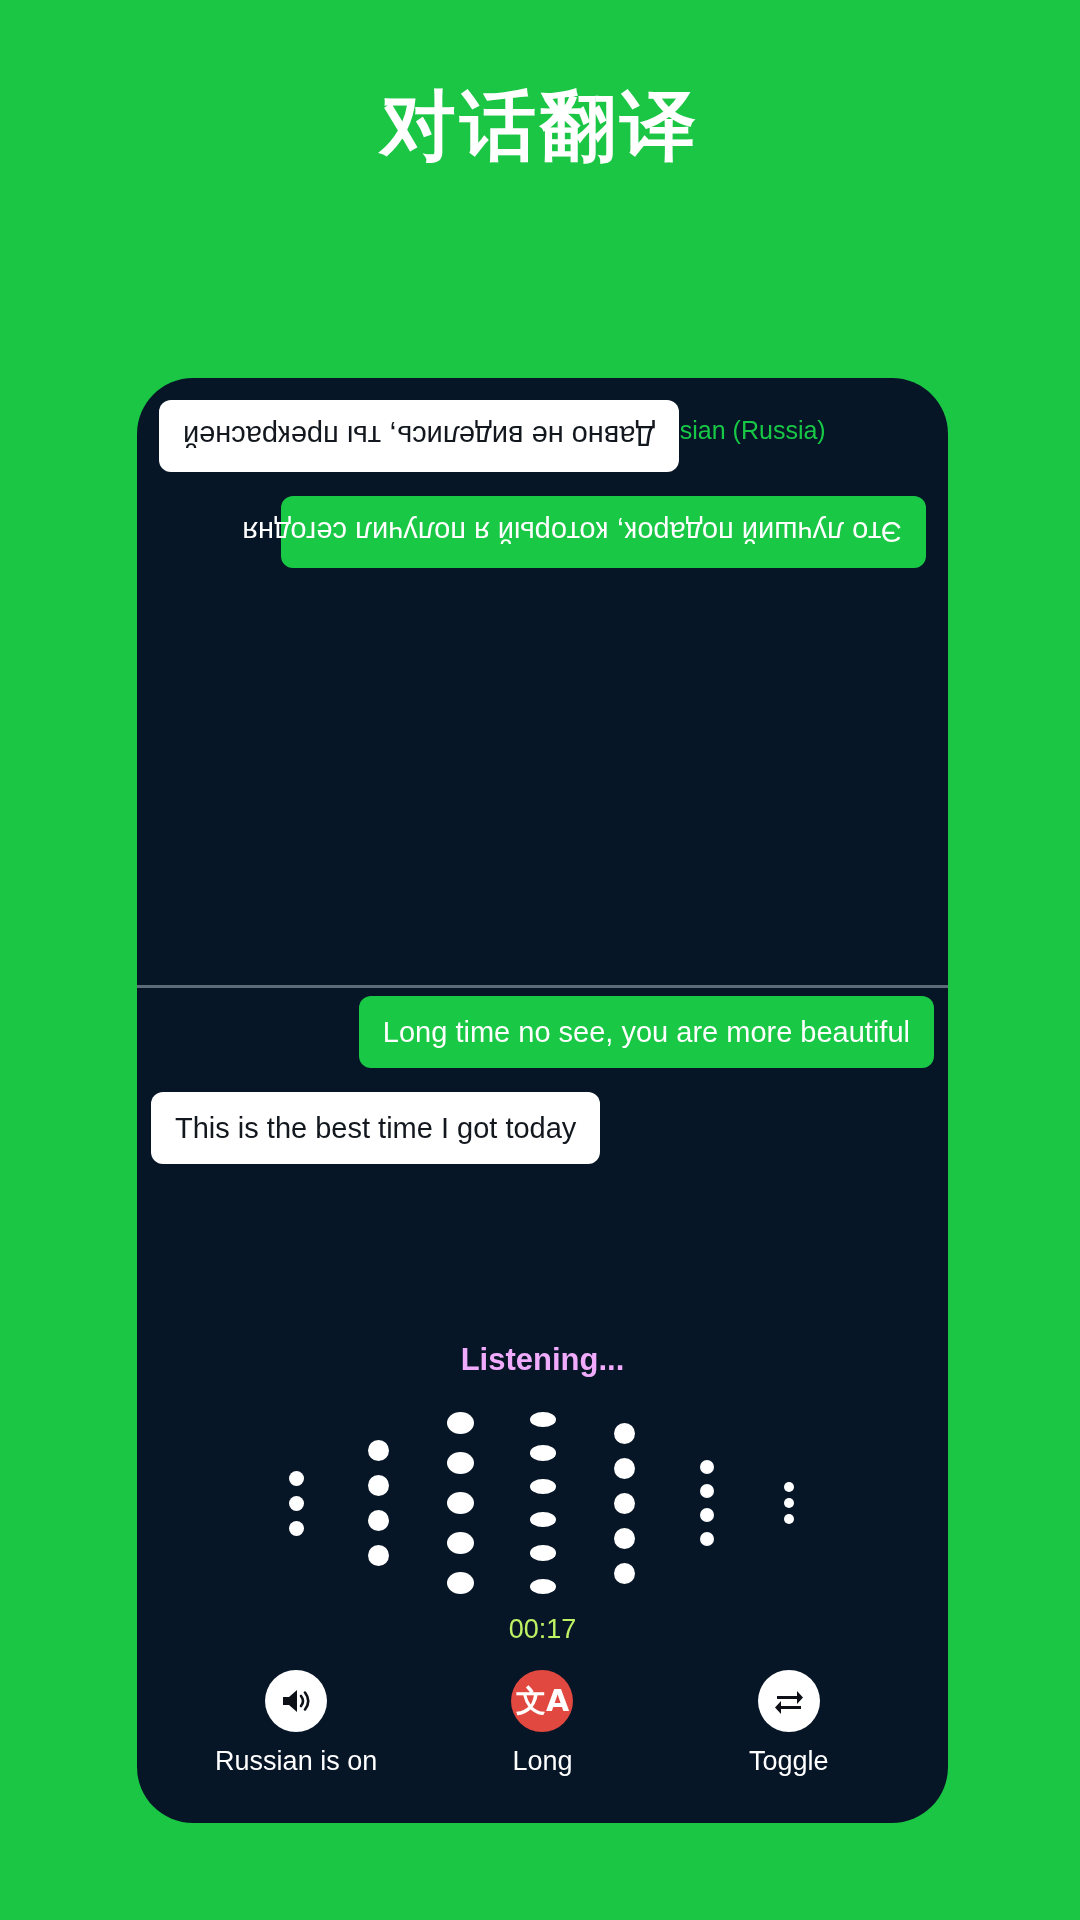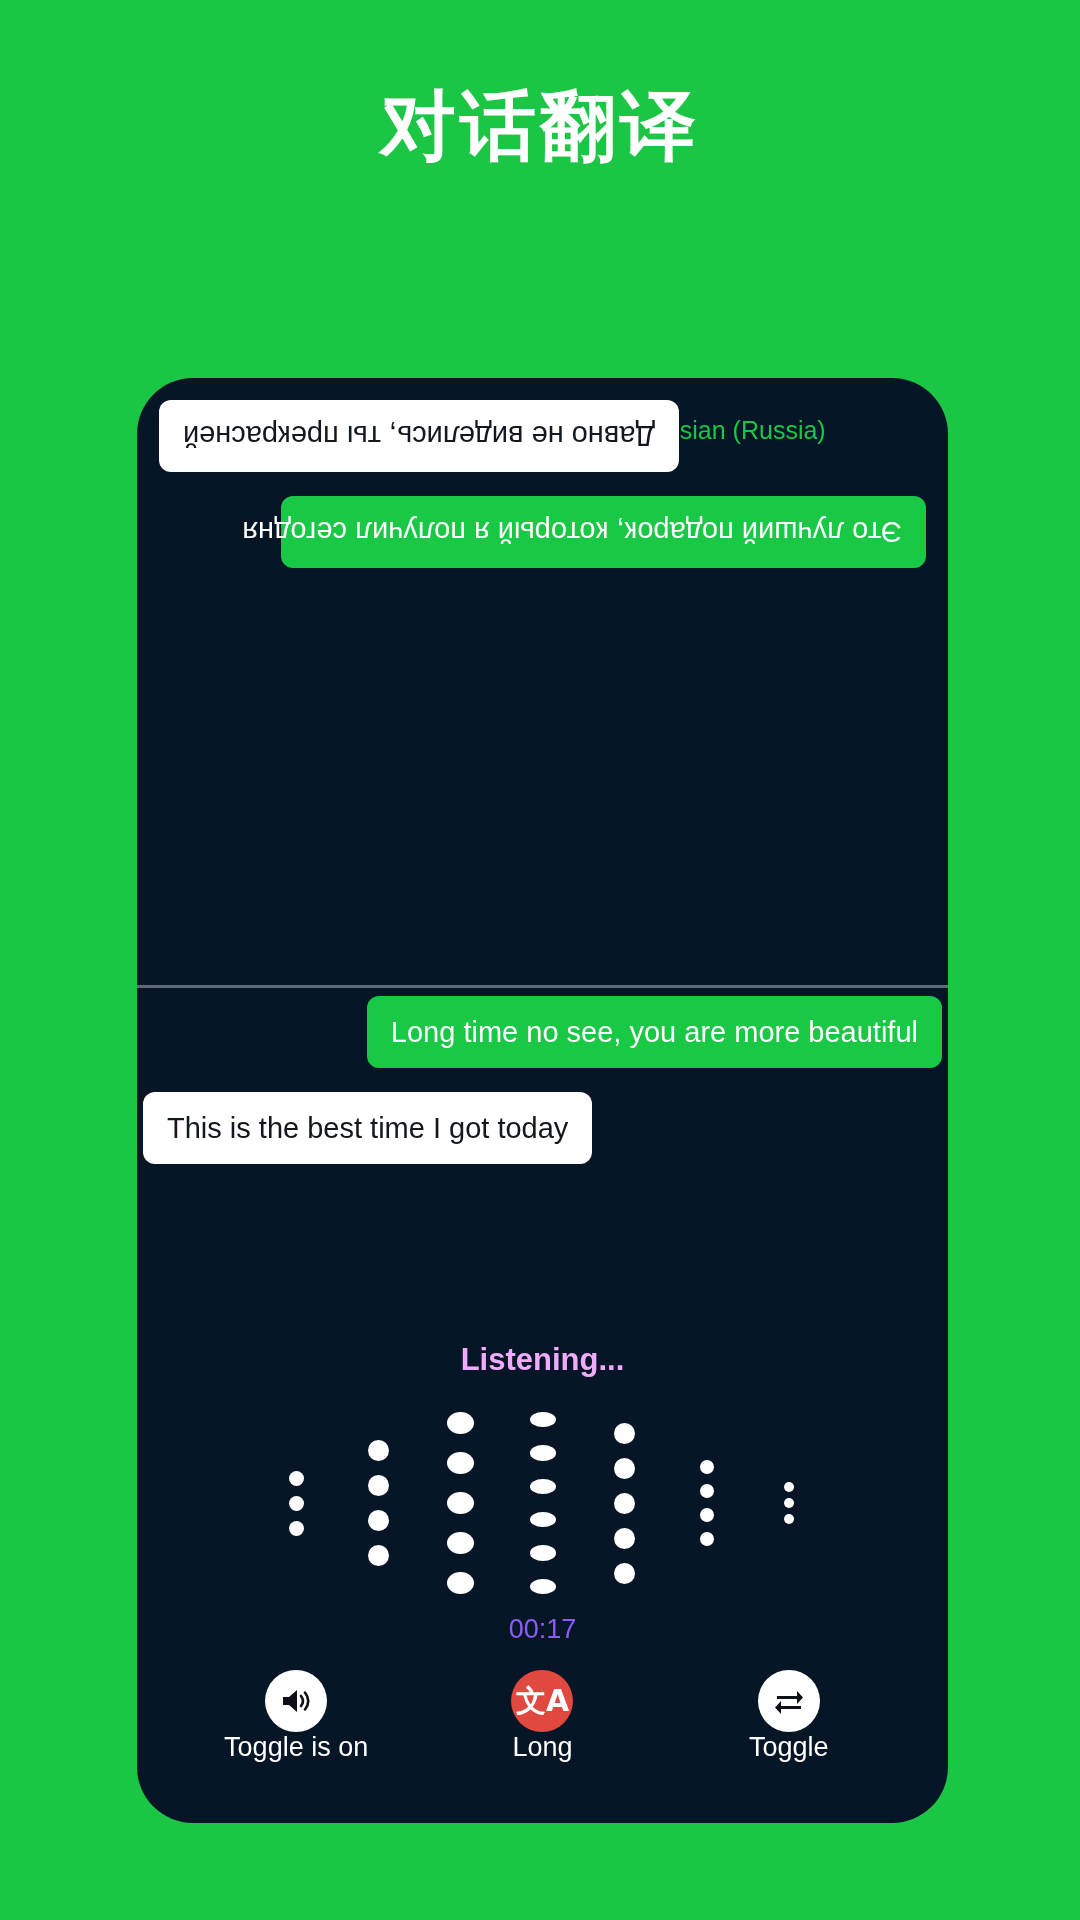--- a/index.html
+++ b/index.html
@@ -59,21 +59,21 @@
 
   
   .divider{
     position:absolute; top:607px; left:0; width:811px; height:3px;
     background:#5d6a77;
   }
 
   
   .pane-local{
     position:absolute; top:618px; left:0; width:811px;
-    padding:0 6px;
+    padding:0 14px;
     display:flex; flex-direction:column; gap:24px;
   }
 
   
   .row{ display:flex; width:100%; }
   .row.left{ justify-content:flex-start; }
   .row.right{ justify-content:flex-end; }
   .bubble{
     border-radius:12px;
     padding:19px 24px;
@@ -96,31 +96,31 @@
   }
   .wave-col{
     width:82px; height:200px;
     display:flex; flex-direction:column; align-items:center; justify-content:center;
   }
   .wave-dot{ background:#ffffff; border-radius:50%; }
 
   
   .timer{
     position:absolute; top:1236px; left:0; width:811px;
-    text-align:center; color:#8b5cf6; font-size:27px;
+    text-align:center; color:#bef264; font-size:27px;
   }
 
   
   .controls{
     position:absolute; top:1292px; left:0; width:811px;
     display:flex; align-items:flex-start; justify-content:space-around;
     padding:0 36px;
   }
   .ctrl{
-    display:flex; flex-direction:column; align-items:center; 
+    display:flex; flex-direction:column; align-items:center; gap:14px;
     width:220px;
   }
   .ctrl-circle{
     width:62px; height:62px; border-radius:50%;
     display:flex; align-items:center; justify-content:center;
   }
   .ctrl-circle.white{ background:#ffffff; color:#0d1117; }
   .ctrl-circle.red{ background:#e1483f; color:#ffffff; }
   .ctrl-label{ color:#ffffff; font-size:27px; white-space:nowrap; }
   .ctrl-circle svg{ display:block; }
@@ -225,21 +225,21 @@
     <div class="controls">
 
       <div class="ctrl">
         <div class="ctrl-circle white">
           <svg width="34" height="30" viewBox="0 0 34 30">
             <path d="M4 11 H10 L18 4 V26 L10 19 H4 Z" fill="#0d1117"></path>
             <path d="M22 10 Q26 15 22 20" stroke="#0d1117" stroke-width="2.6" fill="none" stroke-linecap="round"></path>
             <path d="M26 6.5 Q32.5 15 26 23.5" stroke="#0d1117" stroke-width="2.6" fill="none" stroke-linecap="round"></path>
           </svg>
         </div>
-        <div class="ctrl-label">Toggle is on</div>
+        <div class="ctrl-label">Russian is on</div>
       </div>
 
       <div class="ctrl">
         <div class="ctrl-circle red">
           <span class="glyph-translate">文A</span>
         </div>
         <div class="ctrl-label">Long</div>
       </div>
 
       <div class="ctrl">

